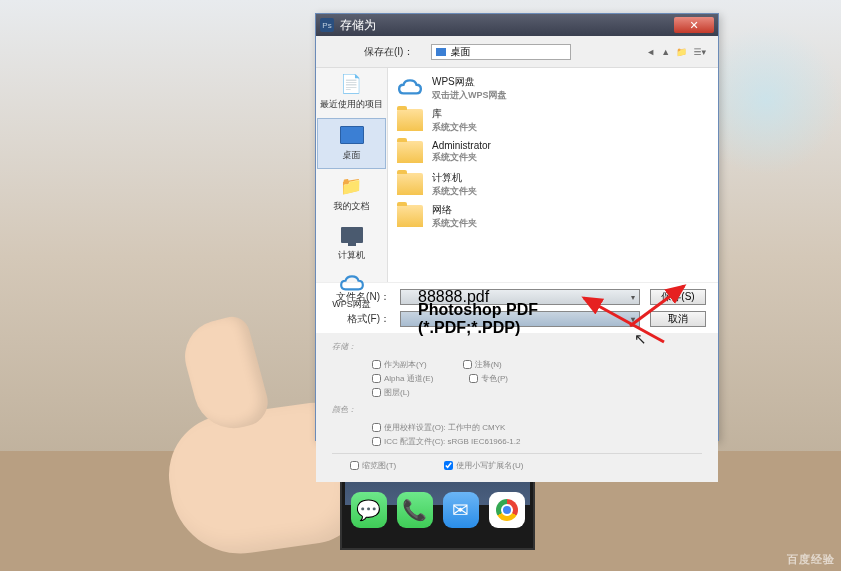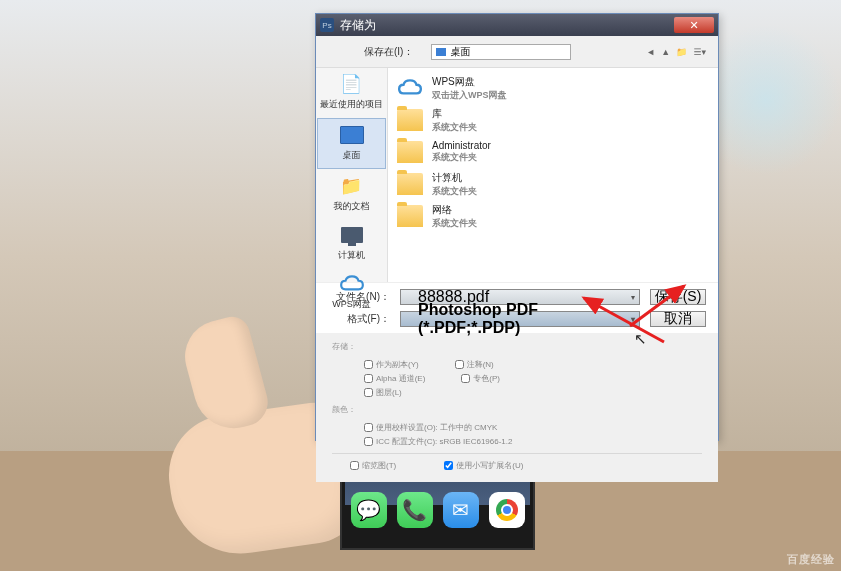--- a/index.html
+++ b/index.html
@@ -53,25 +53,25 @@
 .file-text { display: flex; flex-direction: column; }
 .file-name { font-size: 10px; color: #222; }
 .file-sub { font-size: 9px; color: #888; font-weight: bold; }
 
 .name-format { padding: 6px 12px; display: flex; flex-direction: column; gap: 6px; border-top: 1px solid #eee; }
 .nf-row { display: flex; align-items: center; gap: 10px; }
 .nf-label { font-size: 10px; color: #333; width: 62px; text-align: right; }
 .nf-combo { flex: 1; height: 16px; border: 1px solid #888; font-size: 16px; padding: 0 17px; background: linear-gradient(180deg, #e8ecef, #cfd5da); display: flex; align-items: center; position: relative; }
 .nf-combo.hl { background: linear-gradient(180deg, #c8d4e0, #a8bcd0); font-weight: bold; }
 .nf-combo::after { content: '▾'; position: absolute; right: 4px; font-size: 8px; color: #555; }
-.nf-btn { width: 56px; height: 16px; border: 1px solid #888; background: linear-gradient(180deg, #f6f6f6, #e0e0e0); font-size: 14px; display: flex; align-items: center; justify-content: center; cursor: pointer; }
+.nf-btn { width: 56px; height: 16px; border: 1px solid #888; background: linear-gradient(180deg, #f6f6f6, #e0e0e0); font-size: 10px; display: flex; align-items: center; justify-content: center; cursor: pointer; }
 
 .options-area { padding: 8px 16px; background: #f0f0f0; flex: 1; font-size: 8px; color: #888; }
-.opt-section-label { font-size: 8px; color: #999; margin-bottom: 4px; }
-.opt-row { display: flex; gap: 36px; margin-left: 32px; margin-bottom: 3px; }
+.opt-section-label { font-size: 8px; color: #999; margin-bottom: 4px; font-style: italic; }
+.opt-row { display: flex; gap: 36px; margin-left: 40px; margin-bottom: 3px; }
 .opt-check { display: flex; align-items: center; gap: 3px; }
 .opt-check input { width: 9px; height: 9px; }
 .opt-divider { border-top: 1px solid #d8d8d8; margin: 6px 0; }
 
 .arrow-red { position: absolute; pointer-events: none; }
 .arrow1 { left: 574px; top: 292px; width: 100px; height: 60px; }
 .arrow2 { left: 620px; top: 282px; width: 80px; height: 48px; }
 .cursor-arrow { position: absolute; left: 634px; top: 330px; font-size: 15px; color: #222; }
 
 .watermark { position: absolute; right: 6px; bottom: 4px; font-size: 11px; color: rgba(255,255,255,0.6); letter-spacing: 1px; font-weight: bold; }

